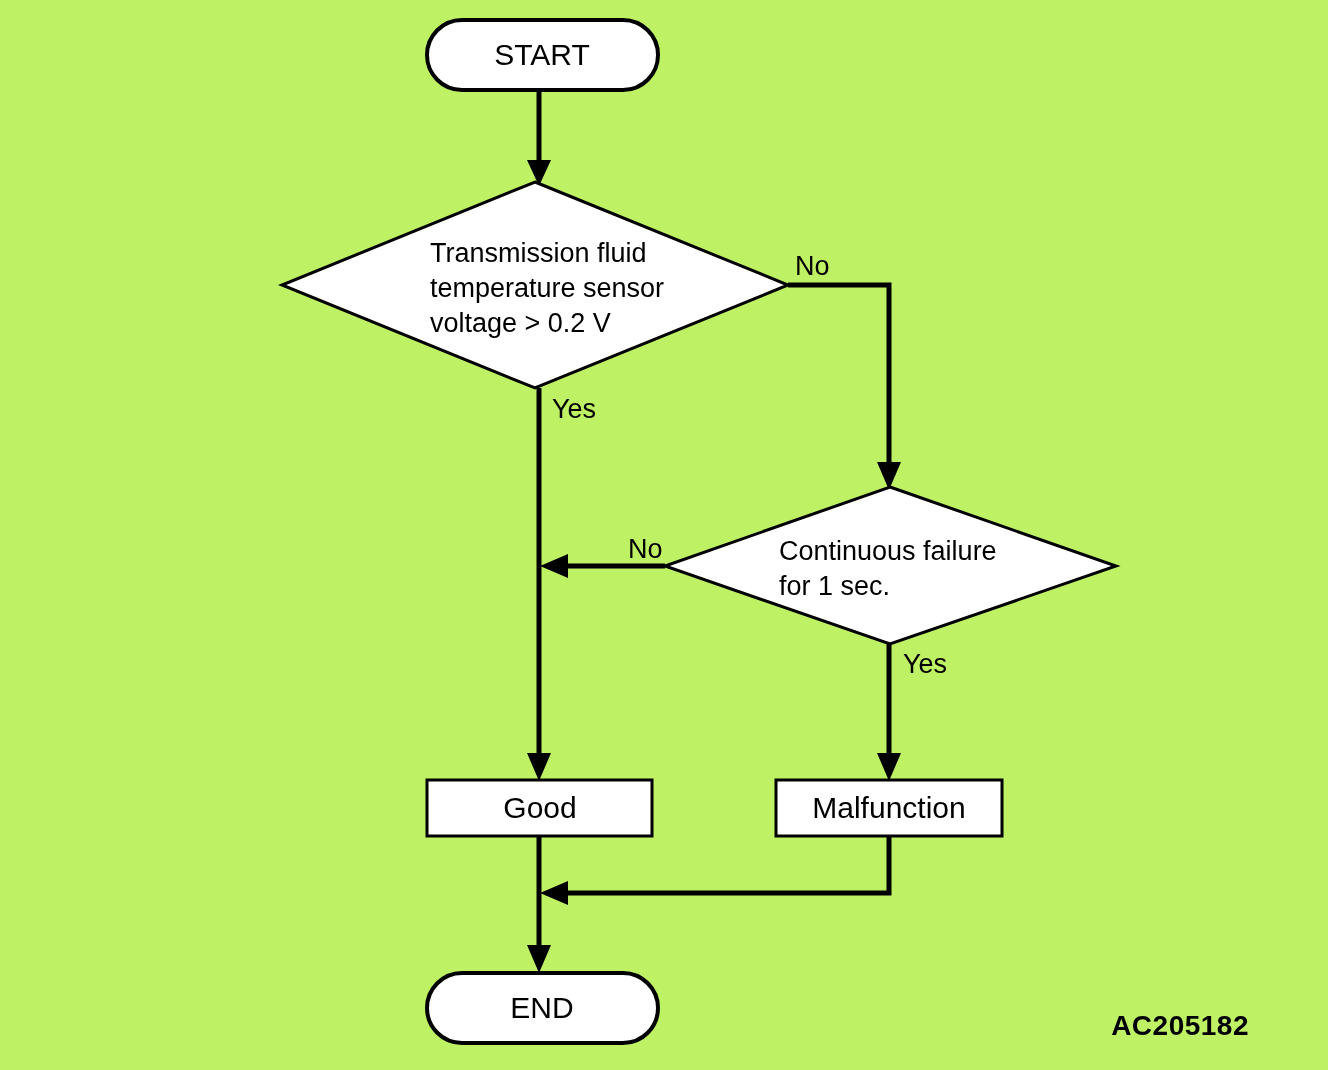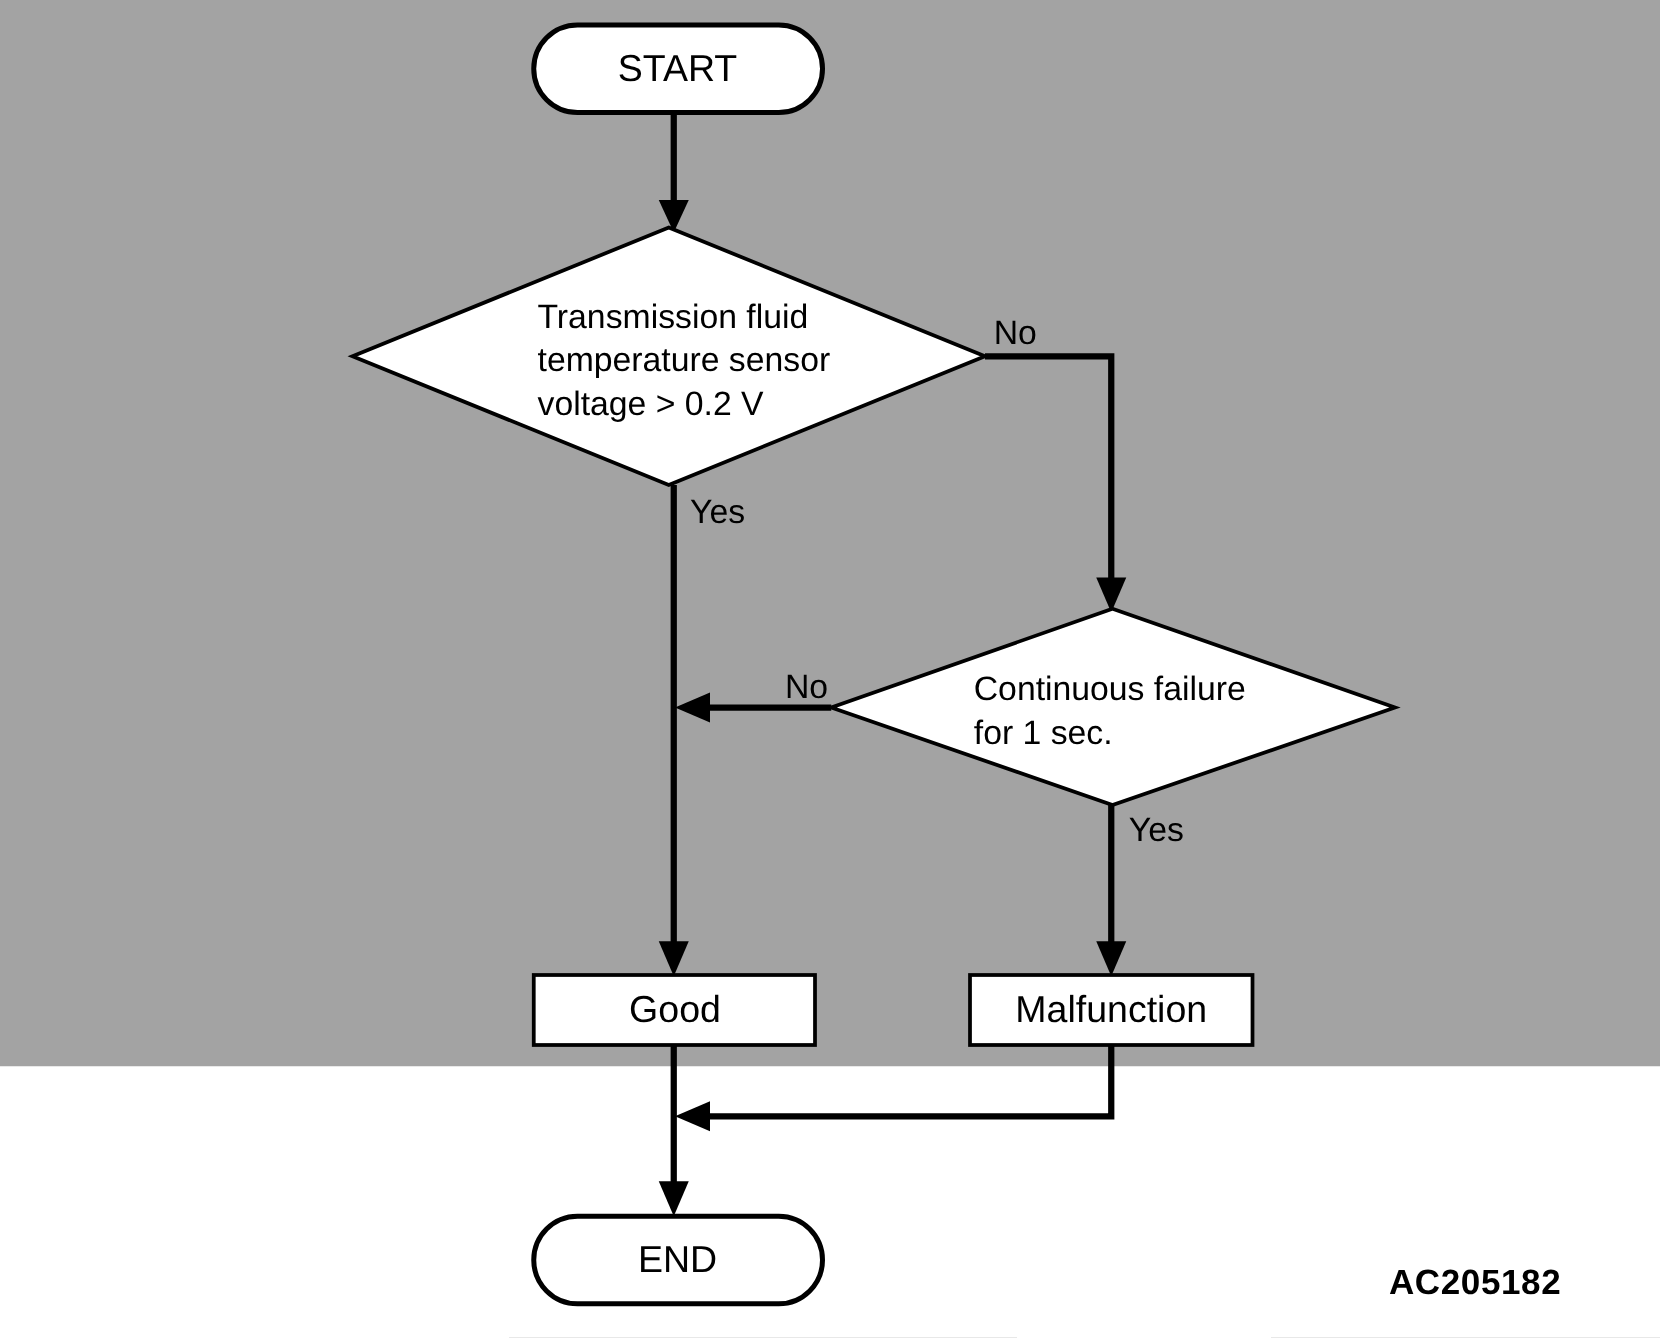--- a/index.html
+++ b/index.html
@@ -9,22 +9,22 @@
   }
   body {
     width: 1328px;
     height: 1070px;
     overflow: hidden;
     font-family: "Liberation Sans", sans-serif;
   }
   #diagram-root {
     position: relative;
     width: 1328px;
-    height: 853px;
-    background: #a3a3a3;
+    height: 1070px;
+    background: #bef264;
   }
   svg#flowchart {
     display: block;
     width: 1328px;
     height: 1070px;
   }
   .shape-outline {
     fill: #ffffff;
     stroke: #000000;
     stroke-width: 4;

